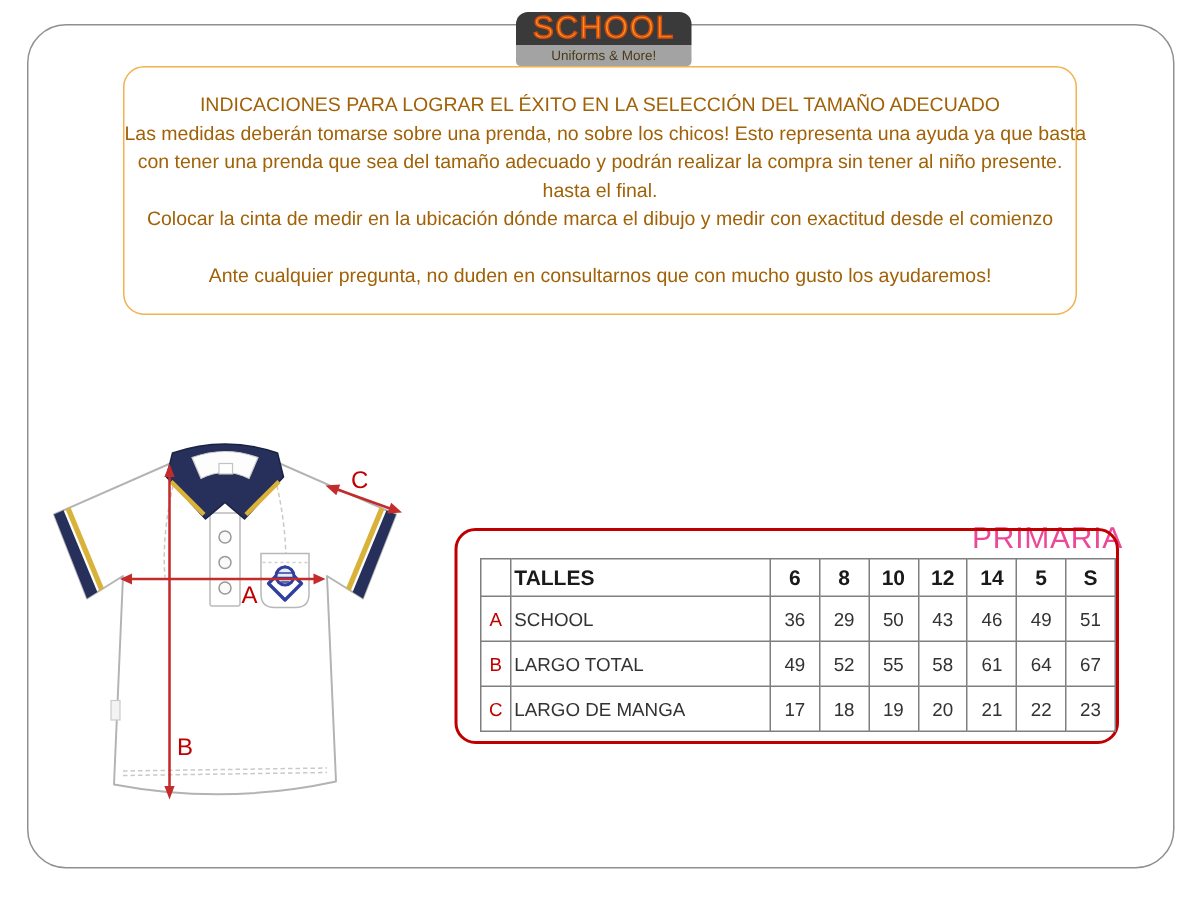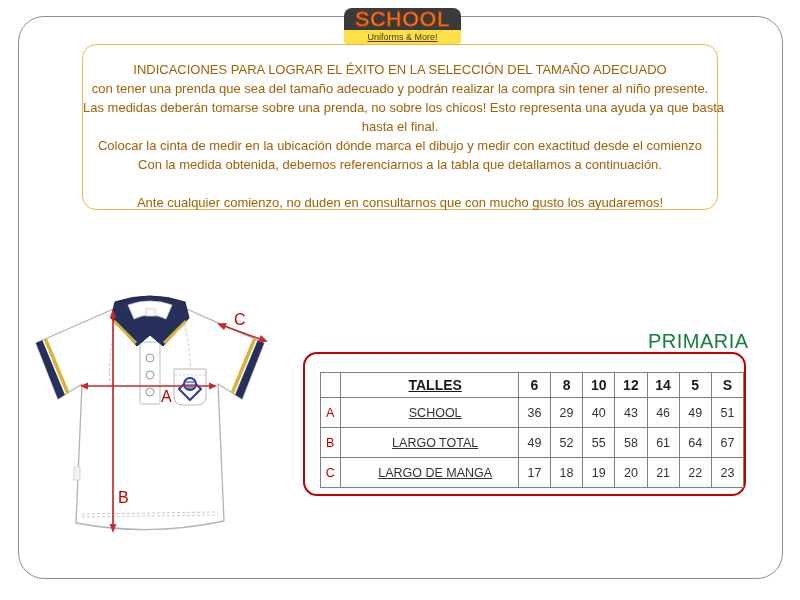--- a/index.html
+++ b/index.html
@@ -13,77 +13,76 @@
   }
   
   .logo{position:absolute;left:344px;top:8px;width:117px;}
   .logo-top{
     height:22px;background:#3a3a3a;border-radius:8px 8px 0 0;
     display:flex;align-items:center;justify-content:center;
     font-size:21px;font-weight:normal;letter-spacing:1px;color:#f79420;
     -webkit-text-stroke:1px #d04a10;text-shadow:0 0 1px #c53a00;
   }
   .logo-bottom{
-    height:14px;background:#fde047;border-radius:0 0 3px 3px;
+    height:14px;background:#a3a3a3;border-radius:0 0 3px 3px;
     display:flex;align-items:center;justify-content:center;
-    font-size:9px;color:#4a3b17;text-decoration:underline;
+    font-size:9px;color:#4a3b17;
   }
   
   .info-box{
     position:absolute;left:82px;top:44px;width:636px;height:166px;
     border:1.5px solid #f2b24e;border-radius:14px;box-sizing:border-box;
     padding-top:15px;text-align:center;color:#a16207;font-size:13px;line-height:19px;
   }
   .info-line{min-height:19px;white-space:nowrap;}
   
   .primaria{
-    position:absolute;left:648px;top:330px;width:100px;text-align:right;
-    font-size:20px;color:#15803d;letter-spacing:0.5px;
+    position:absolute;left:648px;top:348px;width:100px;text-align:right;
+    font-size:20px;color:#ec4899;letter-spacing:0.5px;
   }
   
   .table-box{
     position:absolute;left:303px;top:352px;width:443px;height:144px;
     border:2px solid #c00000;border-radius:14px;box-sizing:border-box;
   }
   table.size-table{
     position:absolute;left:15px;top:18px;border-collapse:collapse;table-layout:fixed;
     font-size:12.5px;color:#333;
   }
   table.size-table td{
     border:1px solid #7f7f7f;text-align:center;vertical-align:middle;
     height:29px;padding:0;overflow:hidden;
   }
   table.size-table tr.head td{height:24px;font-weight:bold;font-size:14px;color:#1a1a1a;}
   table.size-table td.col-letter{width:19px;color:#c00000;}
-  table.size-table td.col-label{width:171px;text-align:center;padding-left:12px;text-decoration:underline;}
+  table.size-table td.col-label{width:171px;text-align:left;padding-left:2px;}
   table.size-table td.col-size{width:32px;}
   
   .shirt{position:absolute;left:28px;top:285px;width:260px;height:270px;}
 </style>
 </head>
 <body>
 
 <div class="page">
 
   <div class="outer-border"></div>
 
   <div class="logo">
     <div class="logo-top">SCHOOL</div>
     <div class="logo-bottom">Uniforms &amp; More!</div>
   </div>
 
   <div class="info-box">
     <div class="info-line">INDICACIONES PARA LOGRAR EL ÉXITO EN LA SELECCIÓN DEL TAMAÑO ADECUADO</div>
+    <div class="info-line">Las medidas deberán tomarse sobre una prenda, no sobre los chicos!  Esto representa una ayuda ya que basta</div>
     <div class="info-line">con tener una prenda que sea del tamaño adecuado y podrán realizar la compra sin tener al niño presente.</div>
-    <div class="info-line">Las medidas deberán tomarse sobre una prenda, no sobre los chicos!  Esto representa una ayuda ya que basta</div>
     <div class="info-line">hasta el final.</div>
     <div class="info-line">Colocar la cinta de medir en la ubicación dónde marca el dibujo y medir con exactitud desde el comienzo</div>
-    <div class="info-line">Con la medida obtenida, debemos referenciarnos a la tabla que detallamos a continuación.</div>
     <div class="info-line"></div>
-    <div class="info-line">Ante cualquier comienzo, no duden en consultarnos que con mucho gusto los ayudaremos!</div>
+    <div class="info-line">Ante cualquier pregunta, no duden en consultarnos que con mucho gusto los ayudaremos!</div>
   </div>
 
   <svg class="shirt" viewBox="0 0 260 270" xmlns="http://www.w3.org/2000/svg">
     <defs>
       <clipPath id="shirtClip">
         <path d="M 90,22 L 8,58 L 30,114 L 54,99 L 48,238 Q 122,252 196,236 L 190,99 L 214,114 L 236,58 L 154,22 Z"></path>
       </clipPath>
     </defs>
 
     <path d="M 90,22 L 8,58 L 30,114 L 54,99 L 48,238 Q 122,252 196,236 L 190,99 L 214,114 L 236,58 L 154,22 Z" fill="#ffffff" stroke="#b3b3b3" stroke-width="1.3" stroke-linejoin="round"></path>
@@ -157,21 +156,21 @@
         <td class="col-size">12</td>
         <td class="col-size">14</td>
         <td class="col-size">5</td>
         <td class="col-size">S</td>
       </tr>
       <tr>
         <td class="col-letter">A</td>
         <td class="col-label">SCHOOL</td>
         <td class="col-size">36</td>
         <td class="col-size">29</td>
-        <td class="col-size">40</td>
+        <td class="col-size">50</td>
         <td class="col-size">43</td>
         <td class="col-size">46</td>
         <td class="col-size">49</td>
         <td class="col-size">51</td>
       </tr>
       <tr>
         <td class="col-letter">B</td>
         <td class="col-label">LARGO TOTAL</td>
         <td class="col-size">49</td>
         <td class="col-size">52</td>

